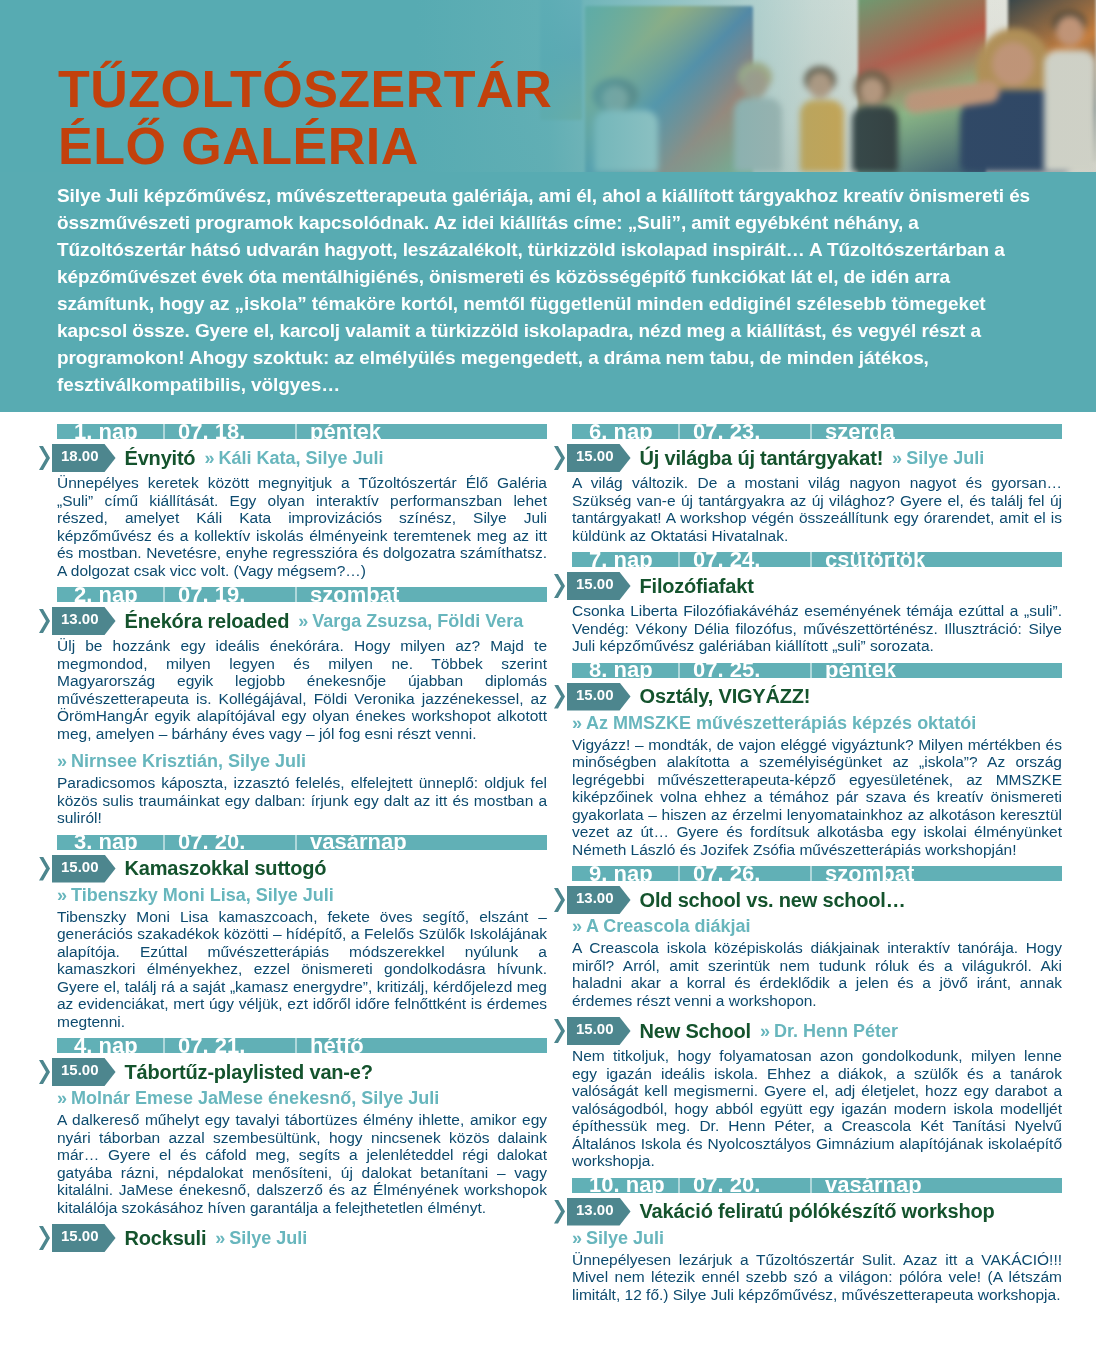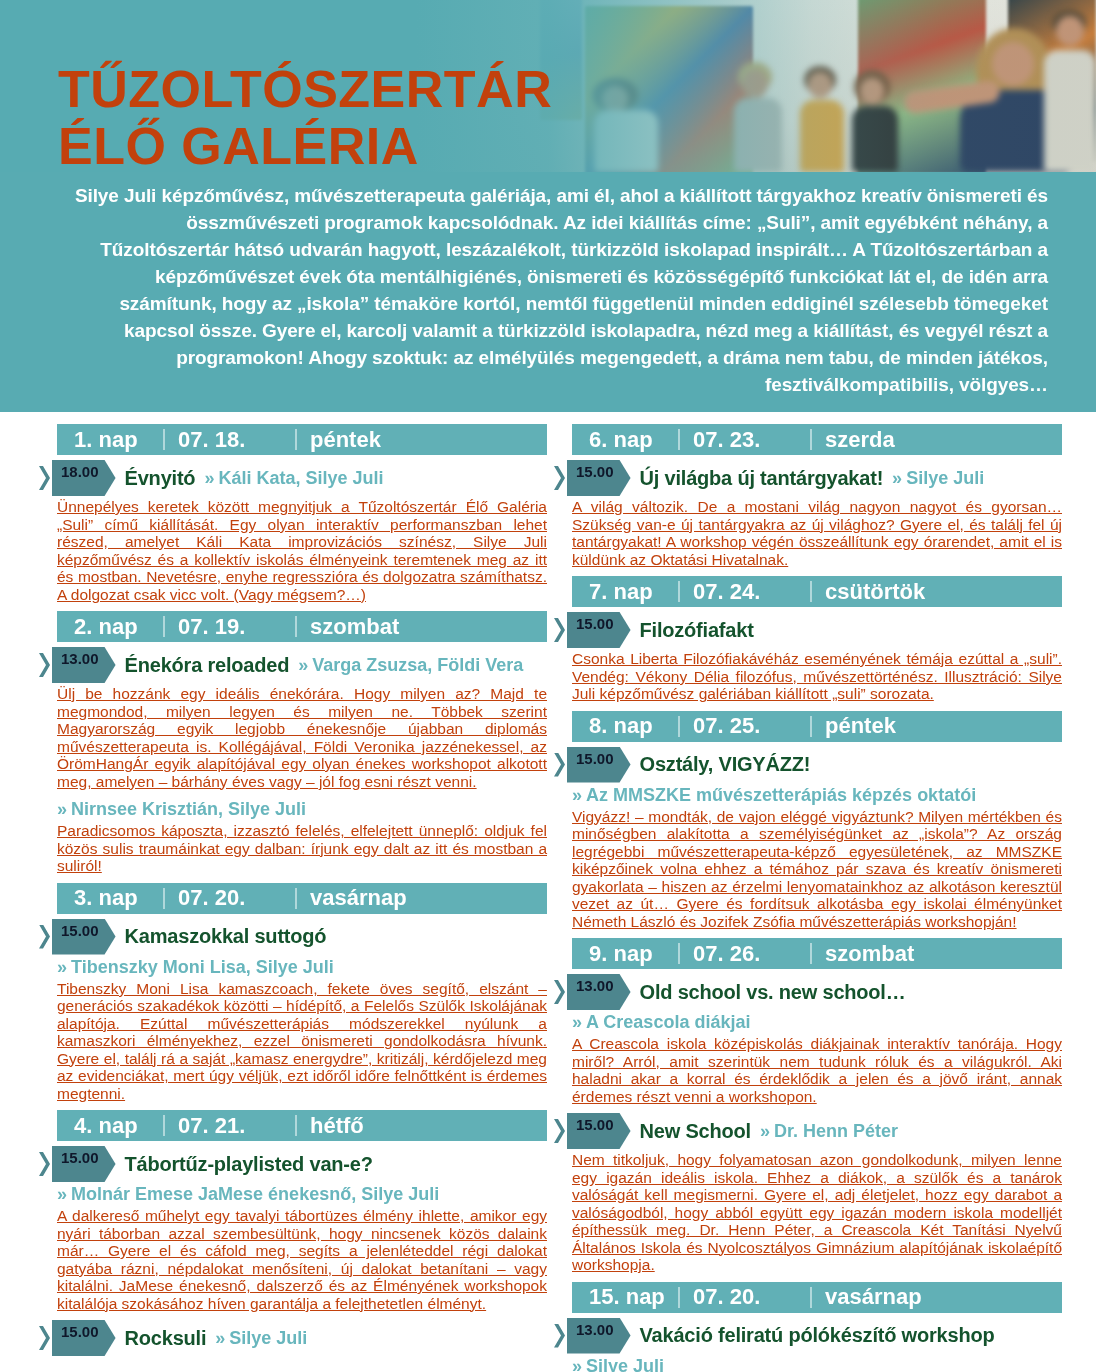--- a/index.html
+++ b/index.html
@@ -17,41 +17,41 @@
   .person{position:absolute;filter:blur(3px);}
   .head{position:absolute;border-radius:50%;background:#c99272;}
   .hair{position:absolute;border-radius:50%;}
   .torso{position:absolute;border-radius:14px 14px 4px 4px;}
   .overlay{position:absolute;inset:0;background:linear-gradient(90deg,#57abb2 0%,#57abb2 38%,rgba(87,171,178,.93) 50%,rgba(87,171,178,.6) 62%,rgba(87,171,178,.28) 74%,rgba(87,171,178,.1) 86%,rgba(87,171,178,.08) 100%);}
   .hero-title{position:absolute;left:58px;top:26px;color:#c2410c;font-weight:bold;font-size:52px;line-height:57px;letter-spacing:.5px;z-index:3;}
   .hero-title span{display:block;}
 
   
   .intro{background:#58abb2;color:#fff;padding:10px 48px 14px 57px;}
-  .intro p{margin:0;font-size:19px;line-height:27px;font-weight:bold;letter-spacing:-.1px;text-align:right;}
+  .intro p{margin:0;font-size:19px;line-height:27px;font-weight:bold;letter-spacing:-.1px;text-align:left;}
 
   
   .schedule{display:flex;gap:25px;padding:12px 34px 18px 57px;}
   .col{width:490px;flex:0 0 490px;}
 
-  .daybar{display:flex;align-items:center;gap:13px;background:#61b0b6;color:#fff;font-weight:bold;font-size:22px;height:31px;padding-left:17px;margin-bottom:5px;}
+  .daybar{display:flex;align-items:center;gap:13px;background:#61b0b6;color:#fff;font-weight:bold;font-size:22px;height:15px;padding-left:17px;margin-bottom:5px;}
   .daybar .dlabel{min-width:76px;}
   .daybar .ddate{min-width:104px;}
   .sep{width:2px;height:21px;background:rgba(255,255,255,.5);flex:0 0 2px;}
 
   .event{margin-bottom:8px;}
   .ehead{display:flex;align-items:center;flex-wrap:wrap;column-gap:9px;row-gap:2px;margin-left:-18px;min-height:27px;}
   .badge{display:inline-flex;align-items:center;flex:0 0 auto;}
   .chev{width:11px;height:24px;background:#4d868e;clip-path:polygon(0 0,4px 0,11px 12px,4px 24px,0 24px,7px 12px);margin-right:2px;}
-  .btime{background:#4d868e;color:#0f172a;font-weight:bold;font-size:15px;height:36px;line-height:24px;padding:0 17px 0 9px;clip-path:polygon(0 0,calc(100% - 11px) 0,100% 50%,calc(100% - 11px) 100%,0 100%);}
+  .btime{background:#4d868e;color:#ffffff;font-weight:bold;font-size:15px;height:28px;line-height:24px;padding:0 17px 0 9px;clip-path:polygon(0 0,calc(100% - 11px) 0,100% 50%,calc(100% - 11px) 100%,0 100%);}
   .etitle{font-weight:bold;font-size:20px;color:#14532d;letter-spacing:-.2px;}
   .espeaker{color:#68b6bd;font-weight:bold;font-size:18px;}
   .espeaker .pfx{margin-right:4px;}
   .speaker-line{margin:1px 0 0 0;line-height:22px;}
-  .ebody{margin:2px 0 0 0;font-size:15.5px;line-height:17.5px;color:#c2410c;text-align:justify;hyphens:auto;text-decoration:underline;}
+  .ebody{margin:2px 0 0 0;font-size:15.5px;line-height:17.5px;color:#0c4a6e;text-align:justify;hyphens:auto;}
 </style>
 </head>
 <body>
 
 <div class="poster">
 
   <div class="hero">
     <div class="wall"></div>
     <div class="painting p1"></div>
     <div class="painting p2"></div>
@@ -300,21 +300,21 @@
               </span>
             <span class="etitle">New School</span>
             <span class="espeaker"><span class="pfx">»</span><span>Dr. Henn Péter</span></span>
           </div>
           <p class="ebody">Nem titkoljuk, hogy folyamatosan azon gondolkodunk, milyen lenne egy igazán ideális iskola. Ehhez a diákok, a szülők és a tanárok valóságát kell megismerni. Gyere el, adj életjelet, hozz egy darabot a valóságodból, hogy abból együtt egy igazán modern iskola modelljét építhessük meg. Dr. Henn Péter, a Creascola Két Tanítási Nyelvű Általános Iskola és Nyolcosztályos Gimnázium alapítójának iskolaépítő workshopja.</p>
         </div>
       </div>
 
       <div class="day">
         <div class="daybar">
-          <span class="dlabel">15. nap</span>
+          <span class="dlabel">10. nap</span>
             <span class="sep"></span>
           <span class="ddate">07. 20.</span>
             <span class="sep"></span>
           <span>vasárnap</span>
         </div>
         <div class="event">
           <div class="ehead">
             <span class="badge">
                 <span class="chev"></span>
                 <span class="btime">13.00</span>

